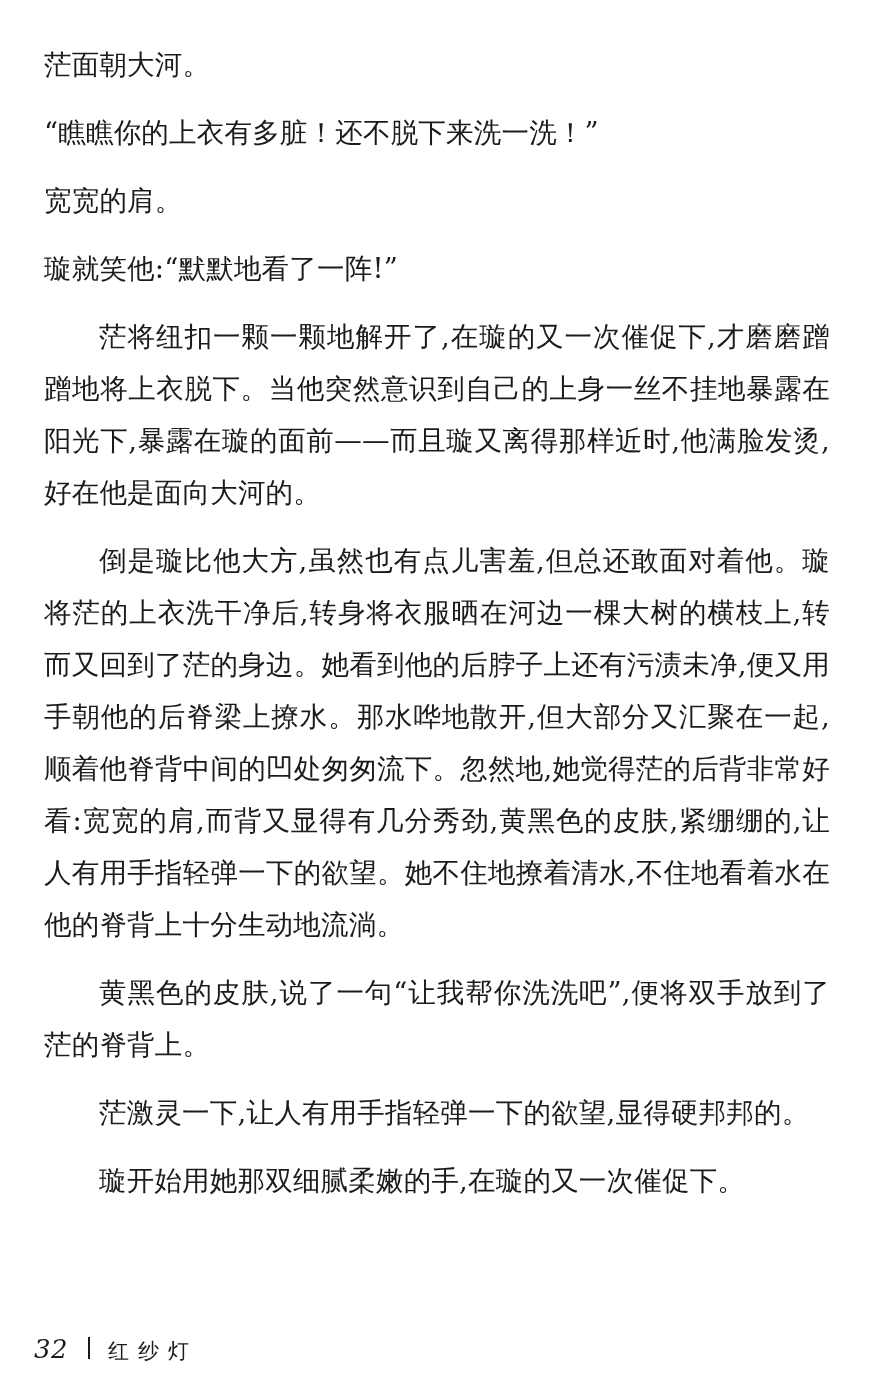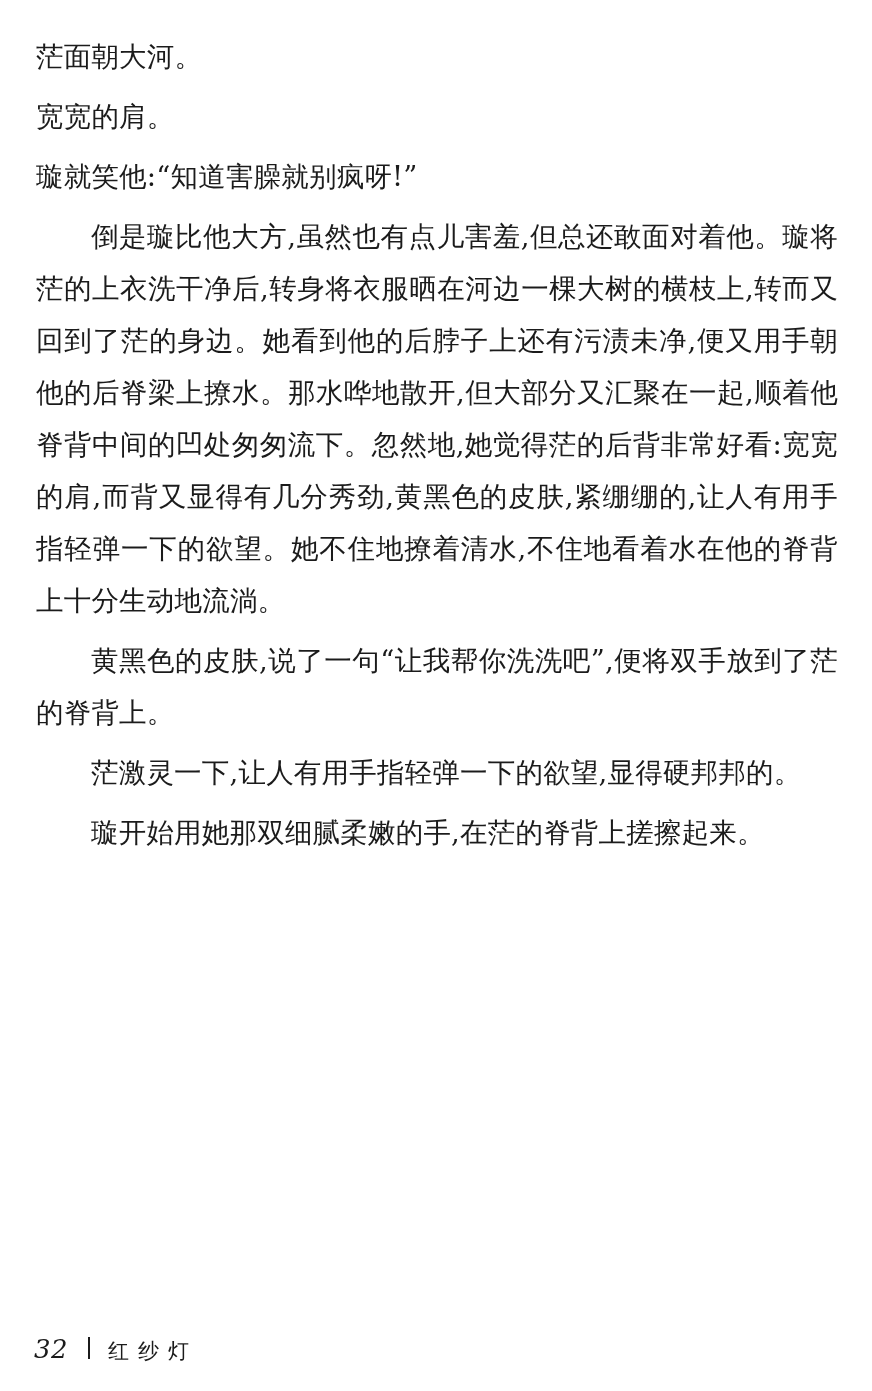--- a/index.html
+++ b/index.html
@@ -25,21 +25,21 @@
   }
 
   .text-column {
     position: absolute;
     left: 28px;
     top: 22px;
     width: 818px;
   }
 
   .para {
-    margin: 8px;
+    margin: 16px;
     font-size: 27.5px;
     line-height: 52px;
     text-align: justify;
     text-justify: inter-character;
     letter-spacing: 0.2px;
     word-break: break-all;
     color: #1b1b1b;
     font-family: "DejaVu Serif", "Liberation Serif", serif;
   }
 
@@ -88,26 +88,28 @@
   }
 </style>
 </head>
 <body>
 
 <div class="page">
 
   <div class="text-column">
 
     <p class="para">茫面朝大河。</p>
+    <p class="para">“瞧瞧你的上衣有多脏！还不脱下来洗一洗！”</p>
     <p class="para">宽宽的肩。</p>
-    <p class="para">璇就笑他:“知道害臊就别疯呀!”</p>
+    <p class="para">璇就笑他:“默默地看了一阵!”</p>
+    <p class="para indent">茫将纽扣一颗一颗地解开了,在璇的又一次催促下,才磨磨蹭蹭地将上衣脱下。当他突然意识到自己的上身一丝不挂地暴露在阳光下,暴露在璇的面前——而且璇又离得那样近时,他满脸发烫,好在他是面向大河的。</p>
     <p class="para indent">倒是璇比他大方,虽然也有点儿害羞,但总还敢面对着他。璇将茫的上衣洗干净后,转身将衣服晒在河边一棵大树的横枝上,转而又回到了茫的身边。她看到他的后脖子上还有污渍未净,便又用手朝他的后脊梁上撩水。那水哗地散开,但大部分又汇聚在一起,顺着他脊背中间的凹处匆匆流下。忽然地,她觉得茫的后背非常好看:宽宽的肩,而背又显得有几分秀劲,黄黑色的皮肤,紧绷绷的,让人有用手指轻弹一下的欲望。她不住地撩着清水,不住地看着水在他的脊背上十分生动地流淌。</p>
     <p class="para indent">黄黑色的皮肤,说了一句“让我帮你洗洗吧”,便将双手放到了茫的脊背上。</p>
     <p class="para indent">茫激灵一下,让人有用手指轻弹一下的欲望,显得硬邦邦的。</p>
-    <p class="para indent">璇开始用她那双细腻柔嫩的手,在茫的脊背上搓擦起来。</p>
+    <p class="para indent">璇开始用她那双细腻柔嫩的手,在璇的又一次催促下。</p>
 
   </div>
 
   <div class="footer">
     <span class="folio">32</span>
     <span class="folio-rule"></span>
     <span class="book-title">红纱灯</span>
   </div>
 
 </div>

